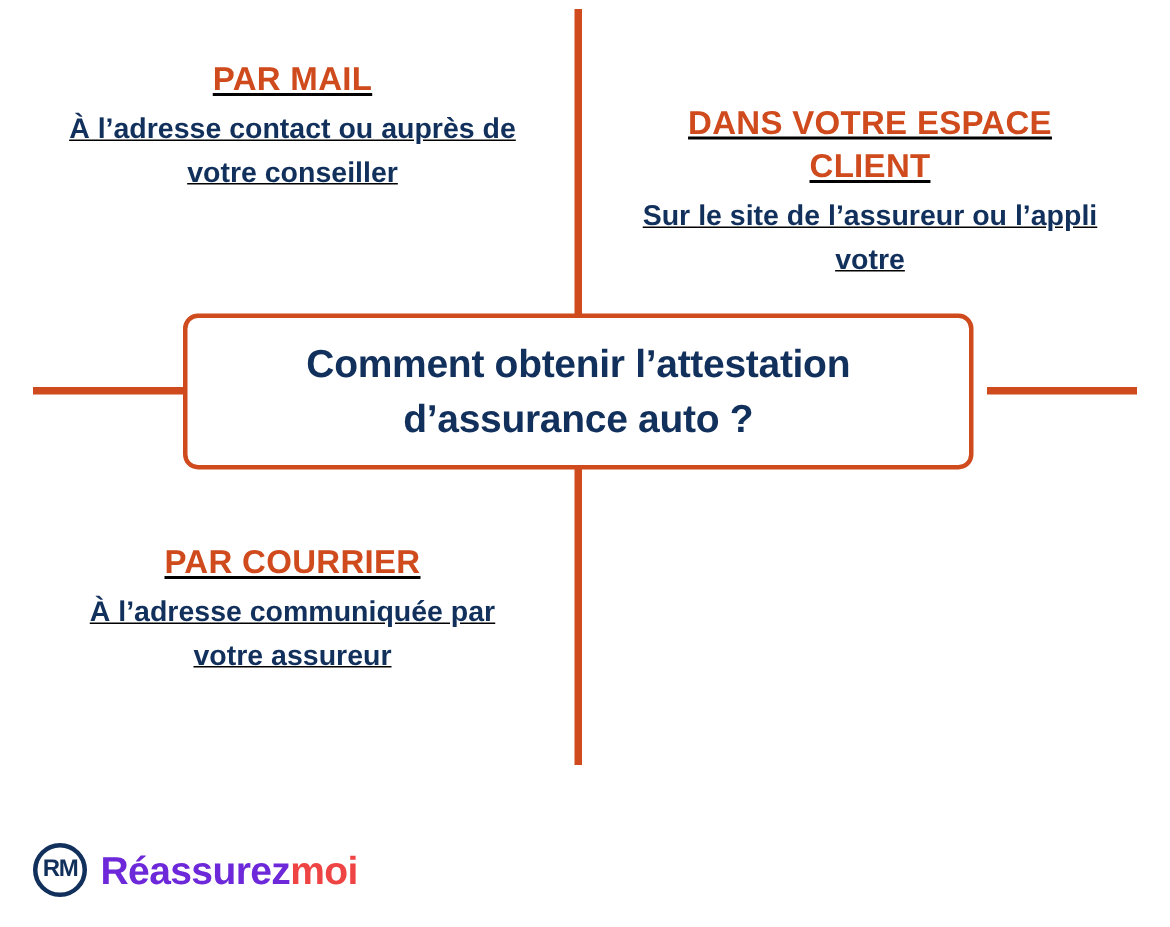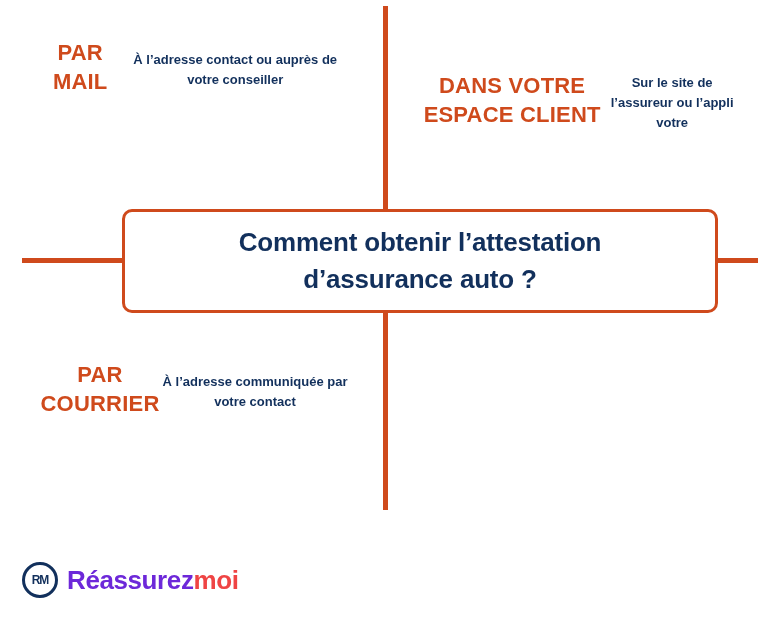--- a/index.html
+++ b/index.html
@@ -38,21 +38,21 @@
     background: #cf4a1c;
   }
   .line-h.left  { left: 22px;  width: 104px; }
   .line-h.right { left: 658px; width: 100px; }
 
   
   .center-box {
     position: absolute;
     left: 122px;
     top: 209px;
-    width: 596px;
+    width: 527px;
     height: 104px;
     box-sizing: border-box;
     border: 3px solid #cf4a1c;
     border-radius: 10px;
     background: #ffffff;
     display: flex;
     align-items: center;
     justify-content: center;
     z-index: 3;
   }
@@ -63,34 +63,35 @@
     line-height: 1.42;
     text-align: center;
     letter-spacing: -0.2px;
     padding: 0 16px;
   }
 
   
   .quad {
     position: absolute;
     display: flex;
-    flex-direction: row;
+    flex-direction: column;
     align-items: center;
+    text-decoration: underline;
   }
   .quad-title {
     color: #cf4a1c;
     font-size: 22px;
     font-weight: bold;
     text-align: center;
     line-height: 1.32;
     letter-spacing: 0.2px;
   }
   .quad-body {
     color: #12305c;
-    font-size: 13px;
+    font-size: 19px;
     font-weight: bold;
     text-align: center;
     line-height: 1.52;
     margin-top: 6px;
   }
 
   .quad.top-left     { left: 40px;  top: 38px;  width: 310px; }
   .quad.top-right    { left: 420px; top: 38px;  width: 320px; margin-top: 29px; }
   .quad.bottom-left  { left: 40px;  top: 360px; width: 310px; }
   .quad.bottom-right { left: 420px; top: 360px; width: 320px; }
@@ -107,21 +108,21 @@
     width: 36px;
     height: 36px;
     flex: 0 0 36px;
     border-radius: 50%;
     border: 3px solid #12305c;
     box-sizing: border-box;
     display: flex;
     align-items: center;
     justify-content: center;
     color: #12305c;
-    font-size: 12px;
+    font-size: 16px;
     font-weight: bold;
     letter-spacing: -1px;
   }
   .logo-text {
     margin-left: 9px;
     font-size: 26px;
     font-weight: bold;
     letter-spacing: -0.4px;
   }
   .logo-text .part-dark { color: #6d28d9; }
@@ -149,21 +150,21 @@
     <div class="quad-body">À l’adresse contact ou auprès de votre conseiller</div>
   </div>
 
   <div class="quad top-right">
     <div class="quad-title">DANS VOTRE ESPACE CLIENT</div>
     <div class="quad-body">Sur le site de l’assureur ou l’appli votre</div>
   </div>
 
   <div class="quad bottom-left">
     <div class="quad-title">PAR COURRIER</div>
-    <div class="quad-body">À l’adresse communiquée par votre contact</div>
+    <div class="quad-body">À l’adresse communiquée par votre assureur</div>
   </div>
 
   <div class="quad bottom-right">
   </div>
 
   <div class="logo">
     <div class="logo-mark">RM</div>
     <div class="logo-text">
       <span class="part-dark">Réassurez</span><span class="part-accent">moi</span>
     </div>

